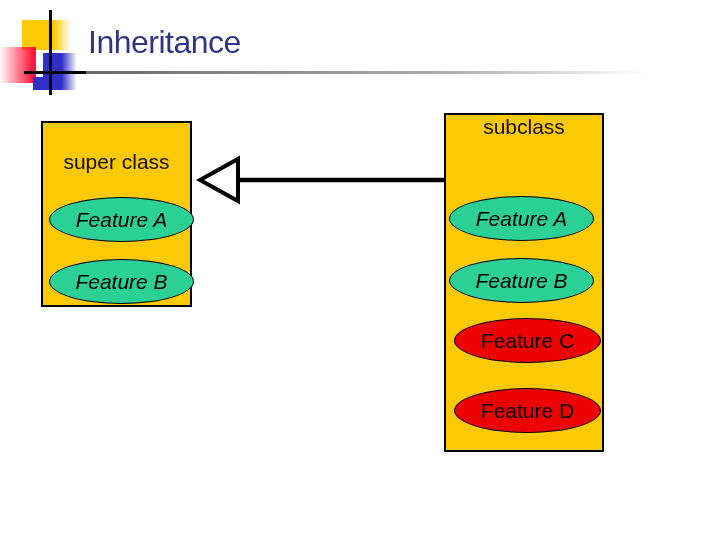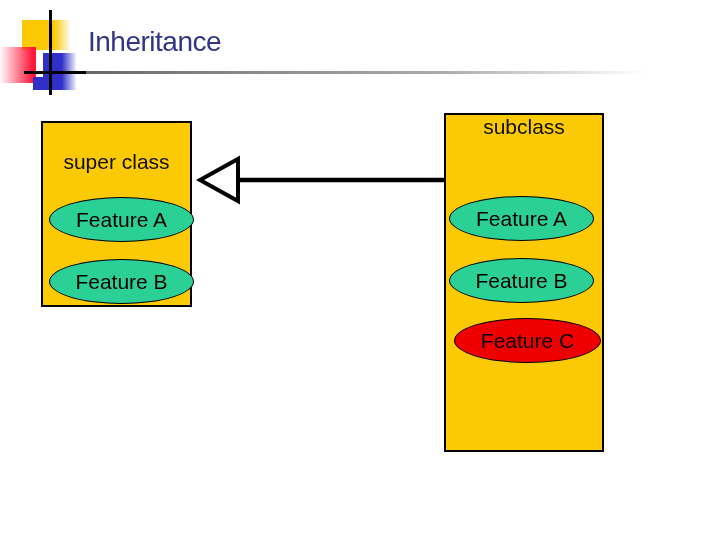--- a/index.html
+++ b/index.html
@@ -3,21 +3,21 @@
 <meta charset="utf-8">
 <style>
   html,body{margin:0;padding:0;background:#fff;}
   .slide{
     position:relative;width:720px;height:540px;background:#ffffff;overflow:hidden;
     font-family:"Liberation Sans","DejaVu Sans",sans-serif;
   }
   
   .title{
     position:absolute;left:88px;top:20px;
-    font-size:28px;line-height:44px;color:var(--title-blue,#333388);
+    font-size:32px;line-height:44px;color:var(--title-blue,#333388);
     letter-spacing:-0.5px;white-space:nowrap;
   }
   .divider{
     position:absolute;left:25px;top:71px;width:635px;height:3px;
     background:linear-gradient(to right,#5a5a5a 0%,#8a8a8a 35%,#aaaaaa 65%,#dddddd 85%,rgba(255,255,255,0) 98%);
   }
   
   .deco-yellow{
     position:absolute;left:22px;top:20px;width:49px;height:30px;
     background:linear-gradient(to right,var(--box-yellow,#FCC905) 65%,rgba(252,201,5,0) 100%);
@@ -47,21 +47,21 @@
     display:block;text-align:center;font-size:21px;color:#101000;
   }
   .box-super .class-label{margin-top:27px;}
   .box-sub .class-label{}
   
   .ellipse{
     position:absolute;border:1.5px solid #000;border-radius:50%;
     display:flex;align-items:center;justify-content:center;
     font-size:21px;color:#000;box-sizing:border-box;
   }
-  .teal{background:var(--ellipse-teal,#2BD096);}
+  .teal{background:var(--ellipse-teal,#2BD096);font-style:italic;}
   .red{background:var(--ellipse-red,#EE0000);text-align:right;}
   .e-a1{left:49px;top:197px;width:145px;height:45px;}
   .e-b1{left:49px;top:259px;width:145px;height:45px;}
   .e-a2{left:449px;top:196px;width:145px;height:45px;}
   .e-b2{left:449px;top:258px;width:145px;height:45px;}
   .e-c2{left:454px;top:318px;width:147px;height:45px;}
   .e-d2{left:454px;top:388px;width:147px;height:45px;}
   
   .arrow-layer{position:absolute;left:0;top:0;width:720px;height:540px;pointer-events:none;}
 </style>
@@ -85,19 +85,20 @@
   </div>
   <div class="ellipse teal e-a1">Feature A</div>
   <div class="ellipse teal e-b1">Feature B</div>
 
   <div class="class-box box-sub">
     <span class="class-label">subclass</span>
   </div>
   <div class="ellipse teal e-a2">Feature A</div>
   <div class="ellipse teal e-b2">Feature B</div>
   <div class="ellipse red e-c2">Feature C</div>
+  <div class="ellipse red e-d2">Feature D</div>
 
   <svg class="arrow-layer" width="720" height="540" viewBox="0 0 720 540" xmlns="http://www.w3.org/2000/svg">
     <line x1="238" y1="180" x2="444" y2="180" stroke="#000" stroke-width="4.5"></line>
     <polygon points="200,180 238,159 238,201" fill="#ffffff" stroke="#000" stroke-width="4" stroke-linejoin="miter"></polygon>
   </svg>
 
 </div>
 
 </body></html>

